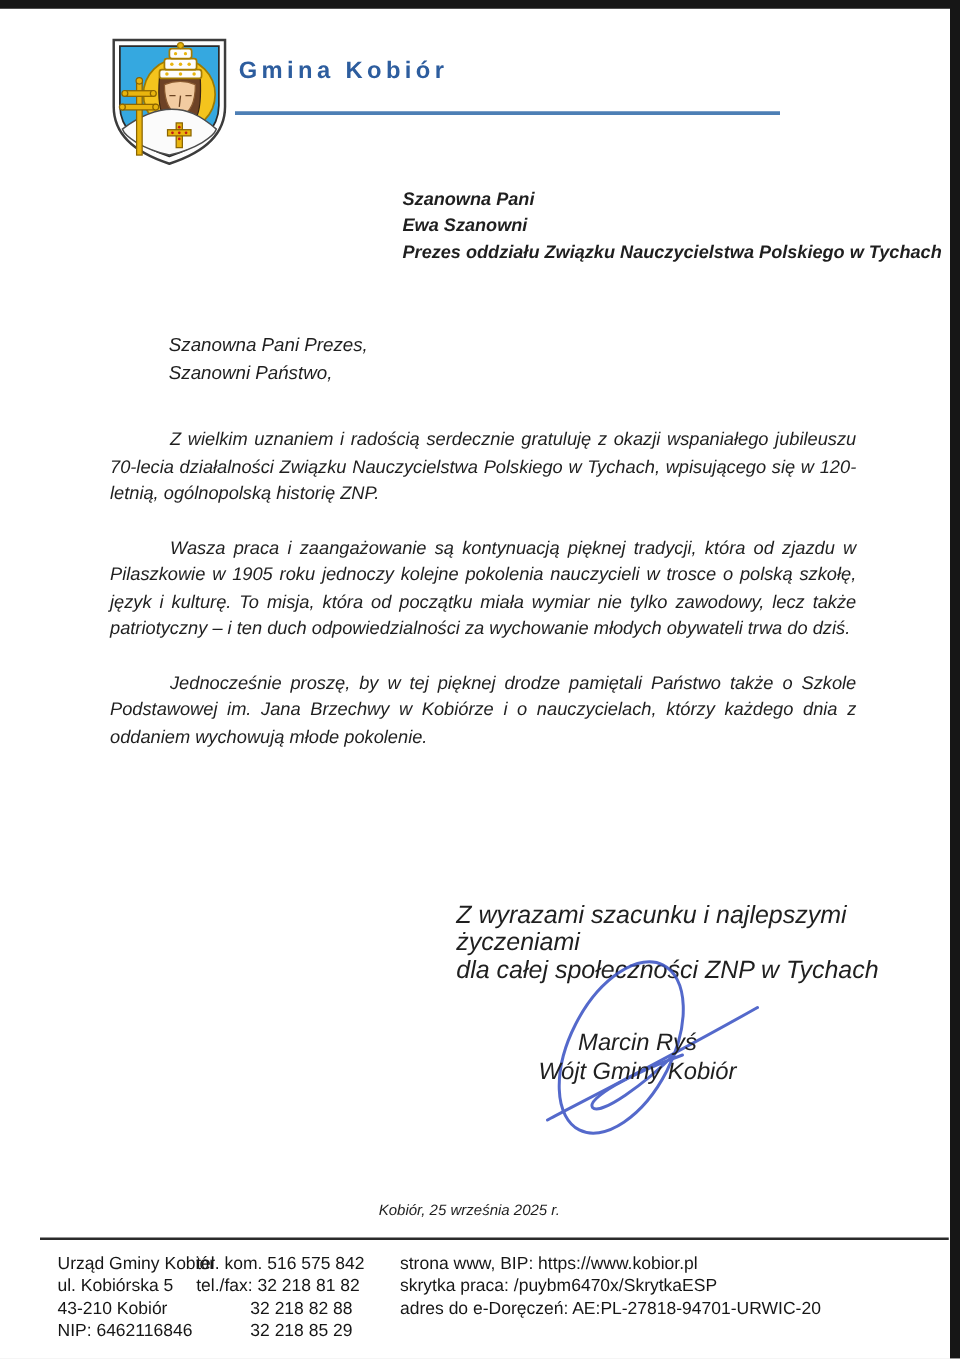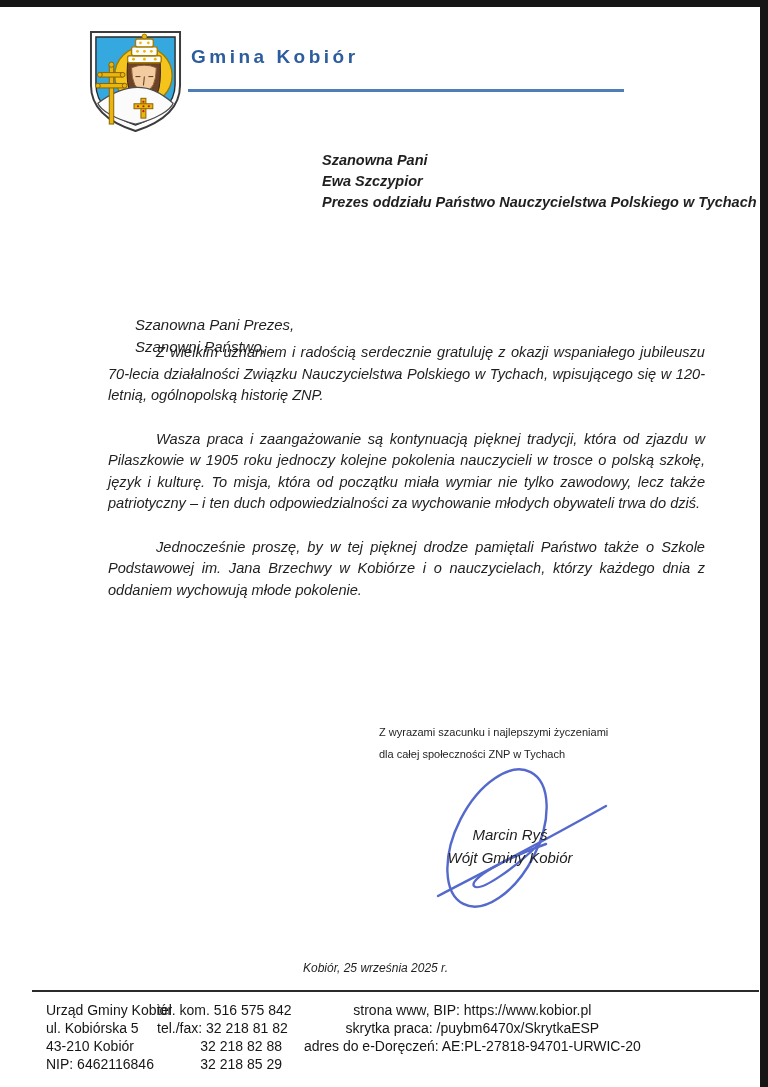--- a/index.html
+++ b/index.html
@@ -20,46 +20,46 @@
   }
   .header-rule { position:absolute; left:188px; top:89px; width:436px; height:3px; background:#4d7fb5; }
 
   
   .recipient {
     position:absolute; left:322px; top:150px;
     font-style:italic; font-weight:bold; font-size:14.5px; line-height:21px; white-space:nowrap;
   }
 
   
-  .salutation { position:absolute; left:135px; top:266px; font-style:italic; font-size:15px; line-height:22px;margin-top:48px; }
+  .salutation { position:absolute; left:135px; top:266px; font-style:italic; font-size:15px; line-height:22px; }
 
   
   .letter-body {
     position:absolute; left:88px; top:342px; width:597px;
-    font-style:italic; font-size:14.6px; line-height:21.5px; text-align:justify;margin-left:20px;
+    font-style:italic; font-size:14.6px; line-height:21.5px; text-align:justify;
   }
   .letter-body p { margin:0 0 22px 0; text-indent:48px; }
 
   
-  .closing { position:absolute; left:379px; top:721px; font-size:11px; line-height:22px; }
+  .closing { position:absolute; left:365px; top:721px; font-style:italic; font-size:20px; line-height:22px; }
   .sig-svg { position:absolute; left:408px; top:755px; width:215px; height:165px; }
   .sig-text {
     position:absolute; left:425px; top:823px; width:170px; text-align:center;
-    font-style:italic; font-size:15px; line-height:23px;
+    font-style:italic; font-size:19px; line-height:23px;
   }
 
   .dateline { position:absolute; left:303px; top:961px; font-style:italic; font-size:12px; }
 
   
   .footer-rule { position:absolute; left:32px; top:990px; width:727px; height:2px; background:#2b2b2b; }
   .footer-col { position:absolute; top:1001px; font-size:14px; line-height:18px; color:#161616; }
   .footer-col div { white-space:nowrap; }
   .fcol-address { left:46px; }
   .fcol-phones  { left:157px; width:125px; text-align:right; }
-  .fcol-online  { left:304px;text-align:center; }
+  .fcol-online  { left:320px; }
 </style>
 </head>
 <body>
 
 <div class="page">
 
   <div class="artifact-top"></div>
   <div class="artifact-right"></div>
 
   <svg class="crest" viewBox="0 0 96 104" aria-hidden="true">
@@ -112,22 +112,22 @@
         <circle cx="50.5" cy="77" r="1.1"></circle>
         <circle cx="61.5" cy="77" r="1.1"></circle>
     </g>
   </svg>
 
   <div class="org-title">Gmina Kobiór</div>
   <div class="header-rule"></div>
 
   <div class="recipient">
     <div>Szanowna Pani</div>
-    <div>Ewa Szczypior</div>
-    <div>Prezes oddziału Państwo Nauczycielstwa Polskiego w Tychach</div>
+    <div>Ewa Szanowni</div>
+    <div>Prezes oddziału Związku Nauczycielstwa Polskiego w Tychach</div>
   </div>
 
   <div class="salutation">
     <div>Szanowna Pani Prezes,</div>
     <div>Szanowni Państwo,</div>
   </div>
 
   <div class="letter-body">
     <p>Z wielkim uznaniem i radością serdecznie gratuluję z okazji wspaniałego jubileuszu 70-lecia działalności Związku Nauczycielstwa Polskiego w Tychach, wpisującego się w 120-letnią, ogólnopolską historię ZNP.</p>
     <p>Wasza praca i zaangażowanie są kontynuacją pięknej tradycji, która od zjazdu w Pilaszkowie w 1905 roku jednoczy kolejne pokolenia nauczycieli w trosce o polską szkołę, język i kulturę. To misja, która od początku miała wymiar nie tylko zawodowy, lecz także patriotyczny – i ten duch odpowiedzialności za wychowanie młodych obywateli trwa do dziś.</p>

